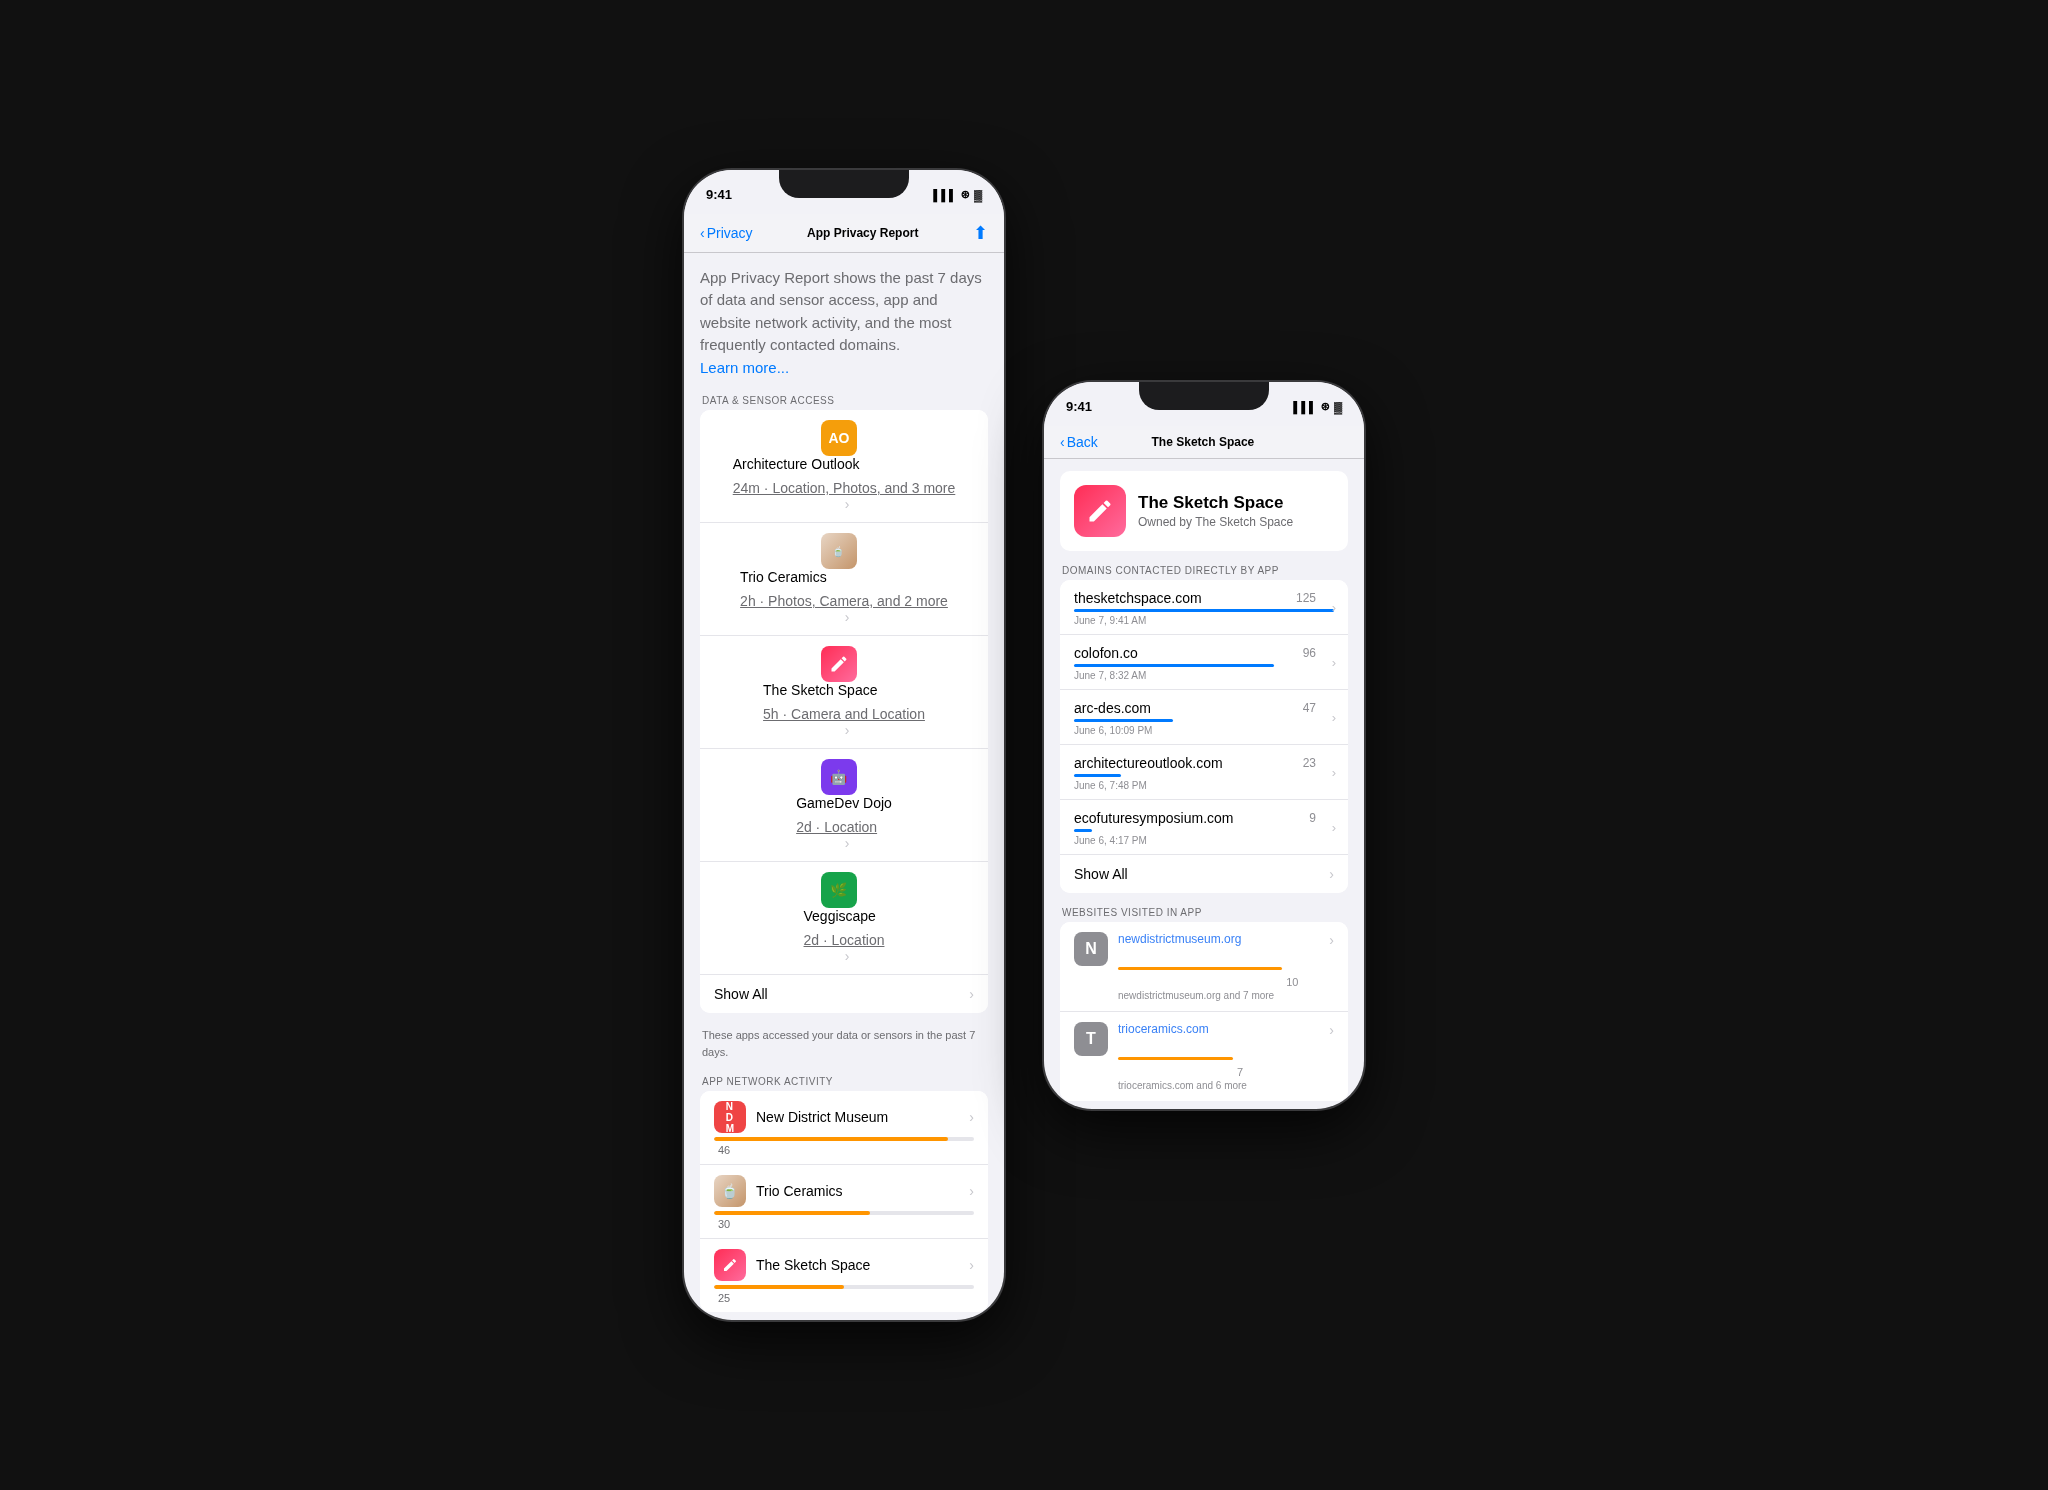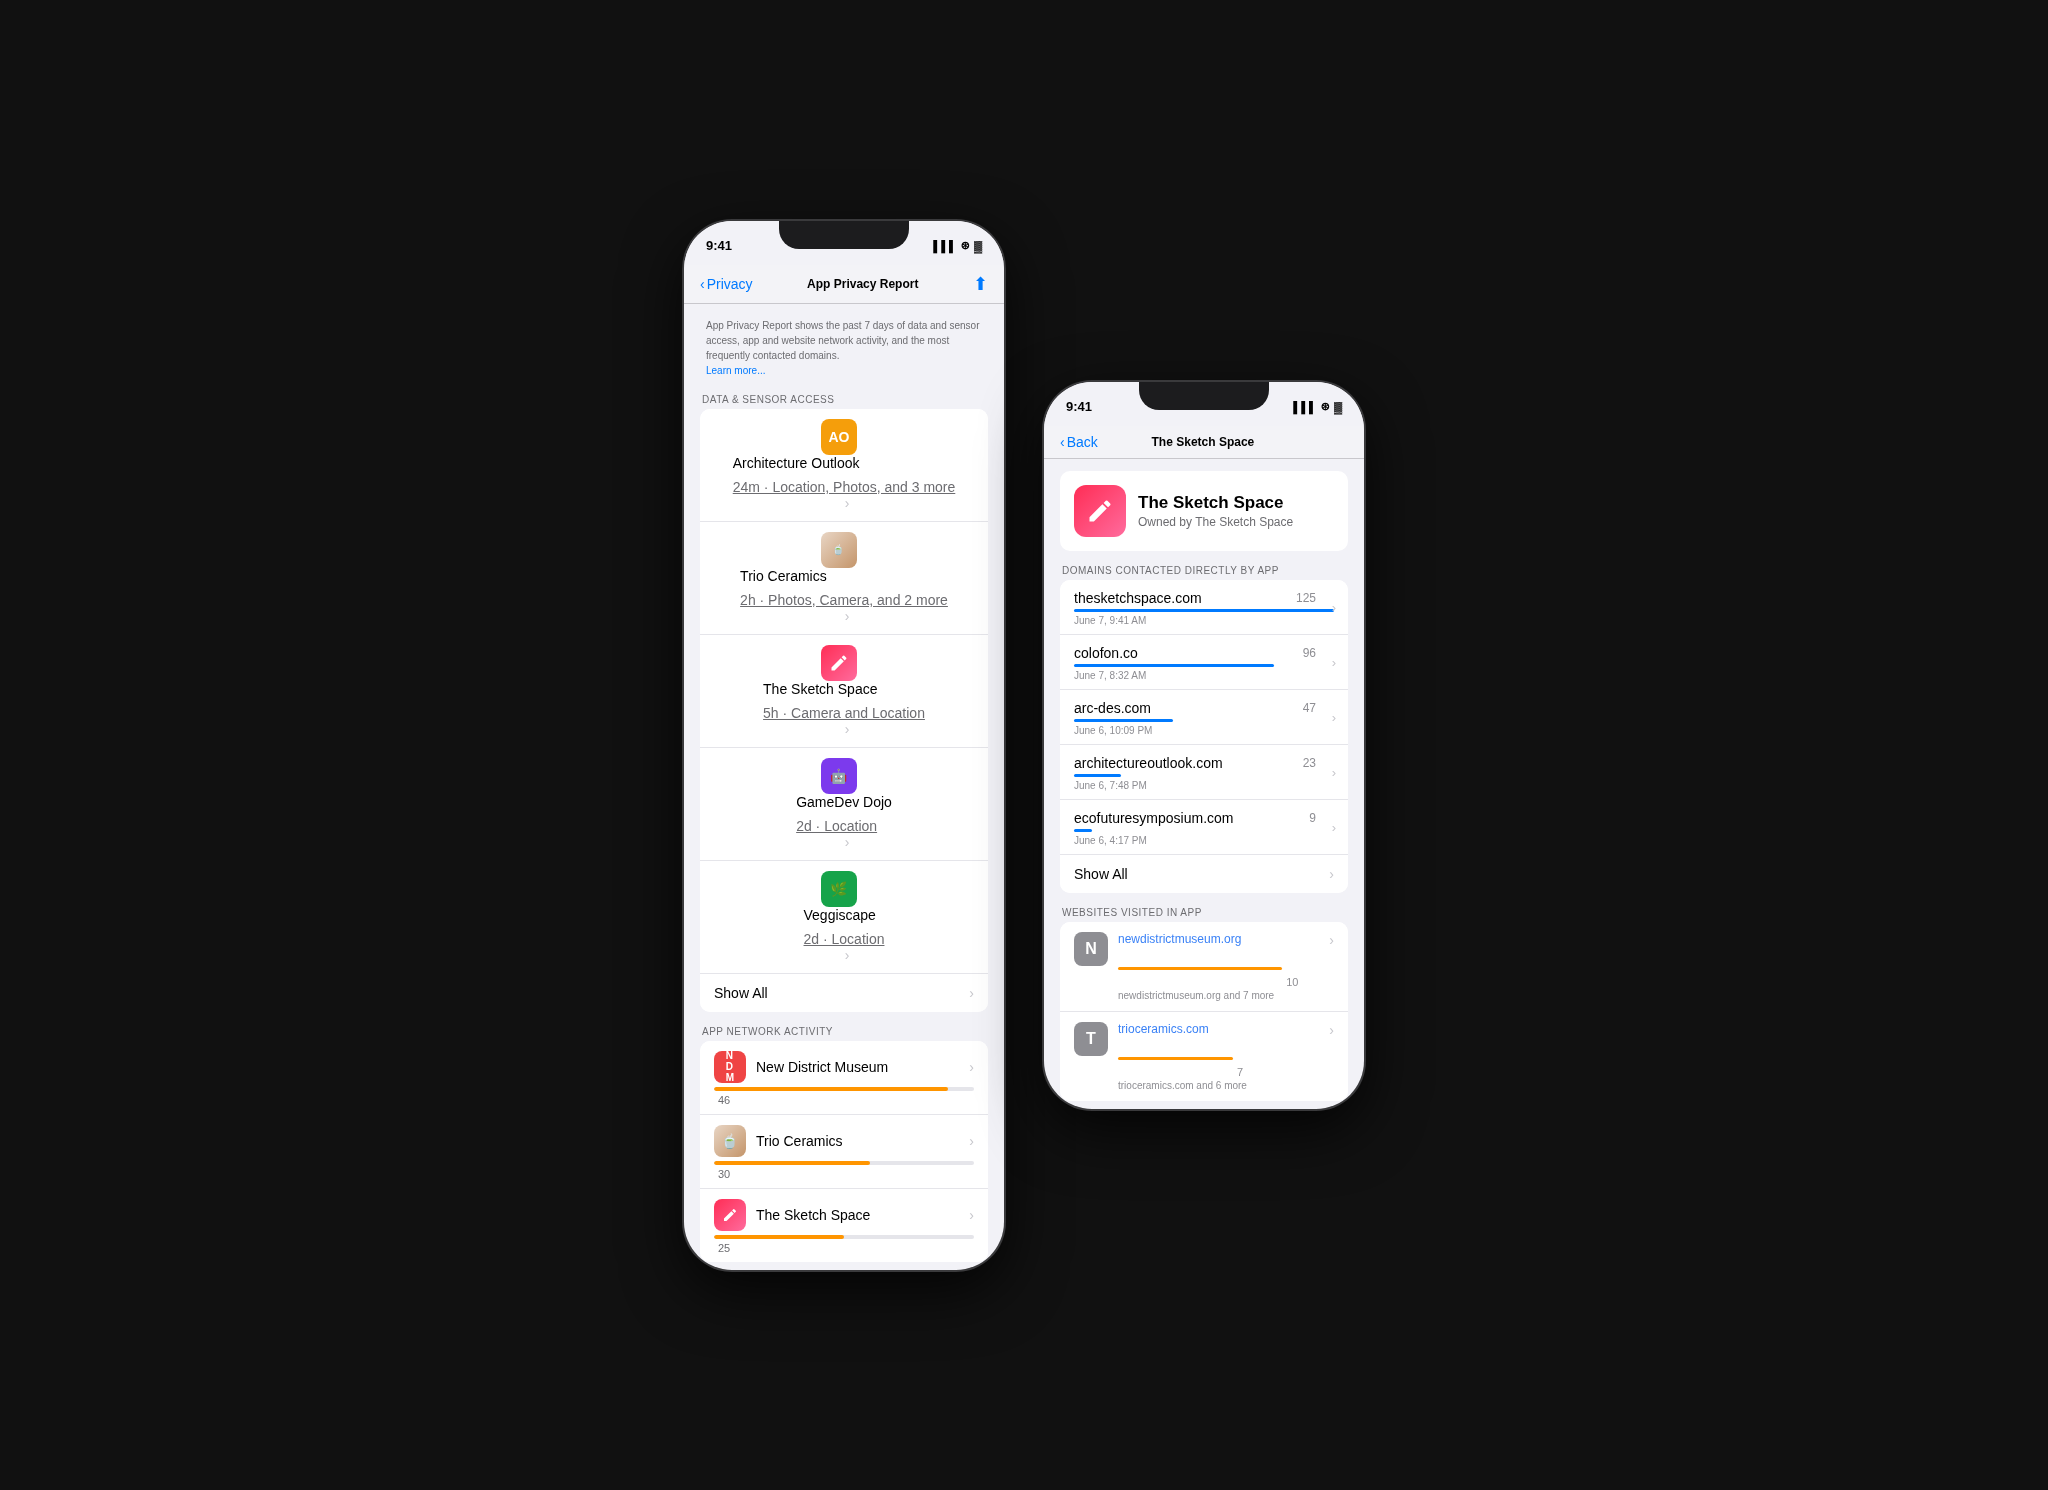--- a/index.html
+++ b/index.html
@@ -98,22 +98,22 @@
     
     .content {
       flex: 1;
       overflow-y: auto;
       padding: 0;
     }
     .content::-webkit-scrollbar { display: none; }
 
     
     .desc-section {
-      padding: 14px 22px 10px;
-      font-size: 10px;
+      padding: 14px 16px 10px;
+      font-size: 15px;
       color: #6c6c70;
       line-height: 1.5;
     }
     .desc-section a { color: #007aff; text-decoration: none; }
 
     
     .section-header {
       padding: 6px 18px 4px;
       font-size: 10px;
       font-weight: 500;
@@ -379,20 +379,21 @@
             <div class="item-sub">2d · Location</div>
           </div>
           <span class="chevron">›</span>
         </div>
         <div class="show-all-row">
           <span>Show All</span>
           <span class="chevron">›</span>
         </div>
       </div>
 
+      <div class="section-footer">These apps accessed your data or sensors in the past 7 days.</div>
 
       <div class="section-header">App Network Activity</div>
       <div class="list-group">
         <div class="bar-item">
           <div class="bar-item-header">
             <div class="app-icon" style="background:#ef4444; width:32px; height:32px; font-size:10px; margin-right:10px; flex-shrink:0; border-radius:8px; display:flex; align-items:center; justify-content:center; color:white; font-weight:700;">N<br>D<br>M</div>
             <span class="bar-item-name">New District Museum</span>
             <span class="chevron">›</span>
           </div>
           <div class="bar-track">

